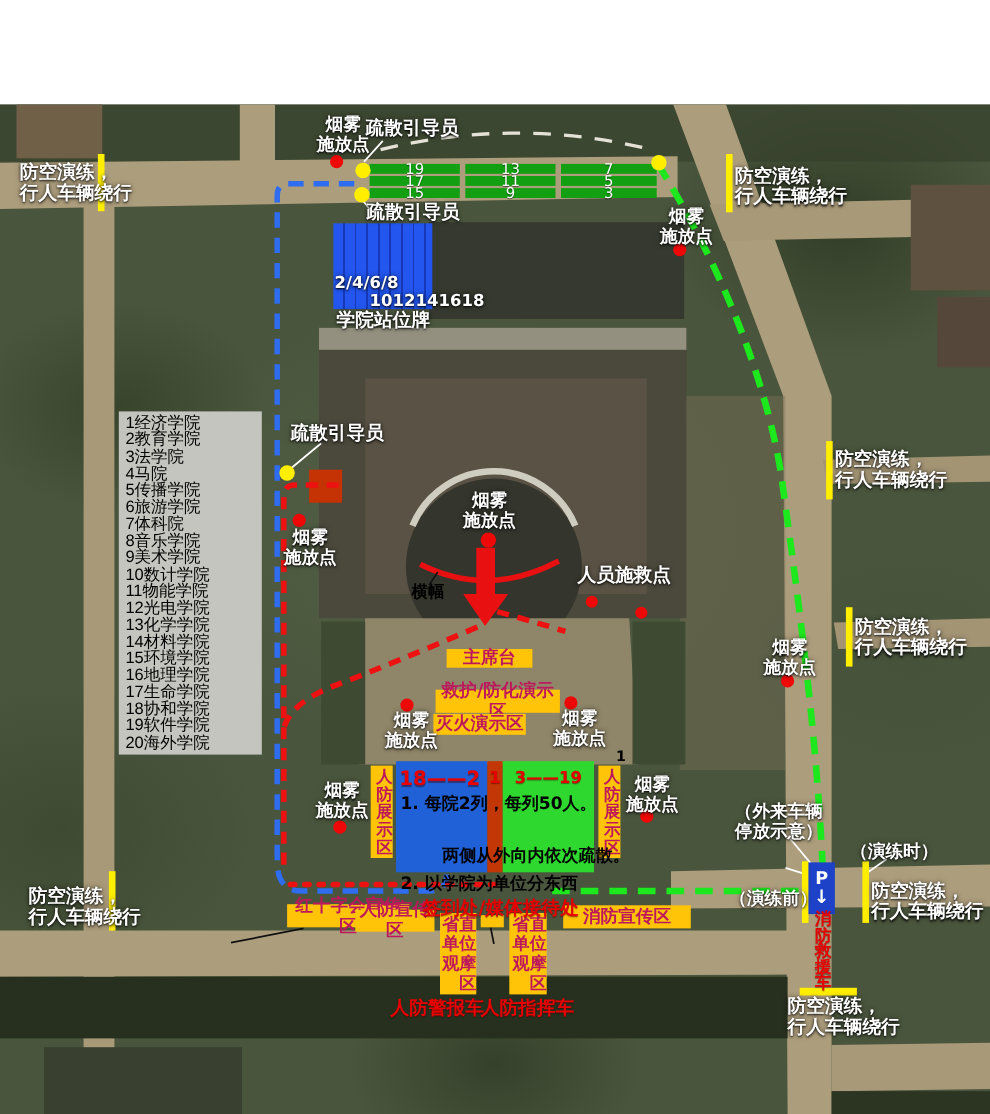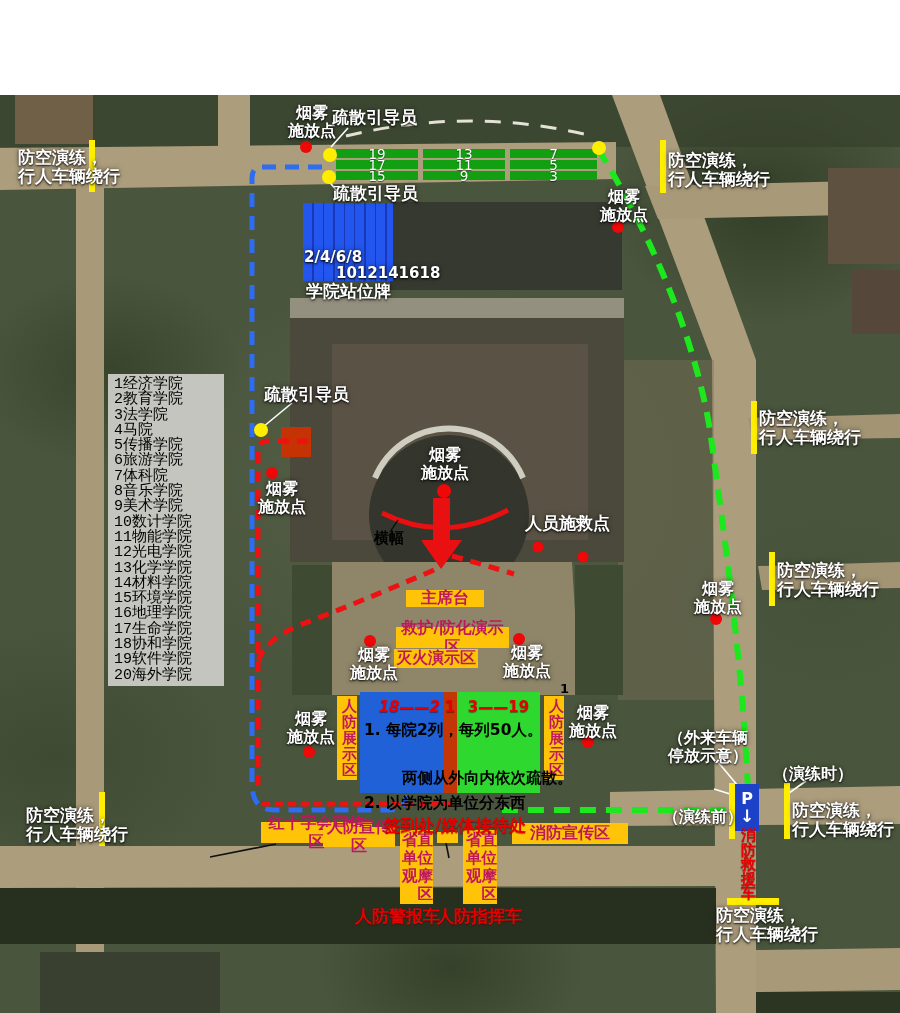--- a/index.html
+++ b/index.html
@@ -29,22 +29,22 @@
         text-shadow:0 1px 1px rgba(60,0,0,.5);white-space:nowrap;}
   .zone{position:absolute;z-index:4;background:#ffc408;color:#be185d;font-weight:bold;
         display:flex;align-items:center;justify-content:center;font-size:16px;white-space:pre-line;
         text-align:center;line-height:1.18;}
   .ybar{position:absolute;z-index:4;background:#ffee00;}
   .greenrow{position:absolute;z-index:2;}
   .gbar{height:9px;background:#12a012;margin-bottom:2px;}
   .gnum{position:absolute;left:0;width:100%;text-align:center;color:#fff;font-size:13.5px;
         line-height:12px;z-index:3;text-shadow:0 1px 1px rgba(0,0,0,.6);}
   .collegebox{position:absolute;z-index:4;background:rgba(203,203,198,.95);color:#000;
-        font-family:Liberation Mono, monospace;font-size:15px;line-height:15.3px;
-        padding:3px 2px 3px 6px;}
+        font-family:Liberation Sans, sans-serif;font-size:15px;line-height:15.3px;
+        padding:3px 16px 3px 6px;}
   .vtext{word-break:break-all;text-align:right;}
 </style>
 </head>
 <body>
 
 <div class="page">
 
 
   <div class="map"></div>
   <svg class="layer base" width="900" height="1013" viewBox="0 0 900 1013">
@@ -230,21 +230,21 @@
   <div class="lblk" style="left:374px;top:529px;font-size:15px;">横幅</div>
   <div class="lblk" style="left:560px;top:681px;font-size:13px;">1</div>
 
   <div class="zone" style="left:406px;top:590px;width:78px;height:17px;font-size:16px;">主席台</div>
   <div class="zone" style="left:396px;top:627px;width:113px;height:21px;font-size:16px;">救护/防化演示区</div>
   <div class="zone" style="left:394px;top:649px;width:84px;height:19px;font-size:16px;text-align:right;">灭火演示区</div>
 
   <div class="abs z2" style="left:360px;top:692px;width:83px;height:101px;background:#2061d8;"></div>
   <div class="abs z2" style="left:443px;top:692px;width:14px;height:101px;background:#c23705;"></div>
   <div class="abs z2" style="left:457px;top:692px;width:83px;height:101px;background:#2ed82e;"></div>
-  <div class="lblr" style="left:363px;top:698px;width:77px;text-align:right;font-size:15px;font-style:italic;">18——2</div>
+  <div class="lblr" style="left:363px;top:698px;width:77px;text-align:left;font-size:18px;">18——2</div>
   <div class="lblr" style="left:443px;top:698px;width:14px;text-align:center;font-size:15px;">1</div>
   <div class="lblr" style="left:459px;top:698px;width:79px;text-align:center;font-size:15px;">3——19</div>
   <div class="lblk z5" style="left:364px;top:720px;font-size:15.5px;white-space:nowrap;">1. 每院2列，每列50人。</div>
   <div class="lblk z5" style="left:364px;top:745px;font-size:15.5px;white-space:nowrap;margin-top:48px;">2. 以学院为单位分东西</div>
   <div class="lblk z5" style="left:402px;top:768px;font-size:15.5px;white-space:nowrap;text-align:right;">两侧从外向内依次疏散。</div>
 
   <div class="zone vtext" style="left:337px;top:696px;width:20px;height:84px;font-size:15px;line-height:16px;">人防展示区</div>
   <div class="zone vtext" style="left:544px;top:696px;width:20px;height:84px;font-size:15px;line-height:16px;">人防展示区</div>
 
   <div class="lblr" style="left:384px;top:814px;">签到处/媒体接待处</div>

